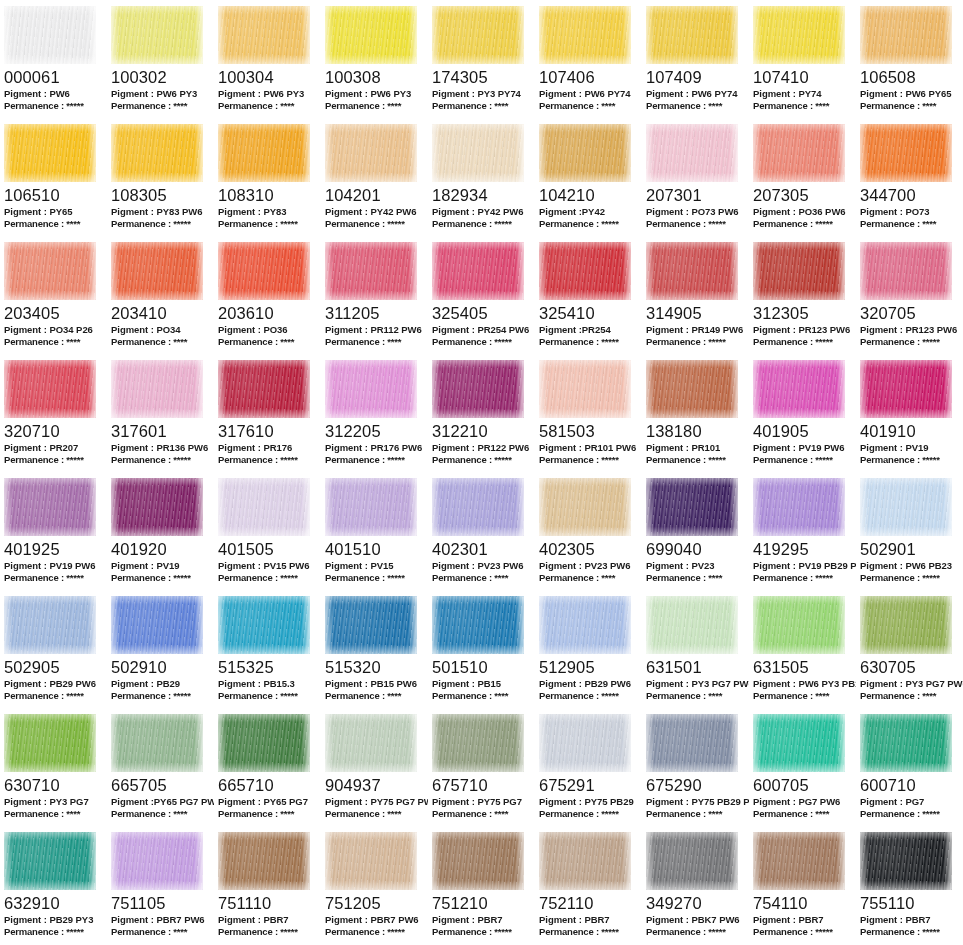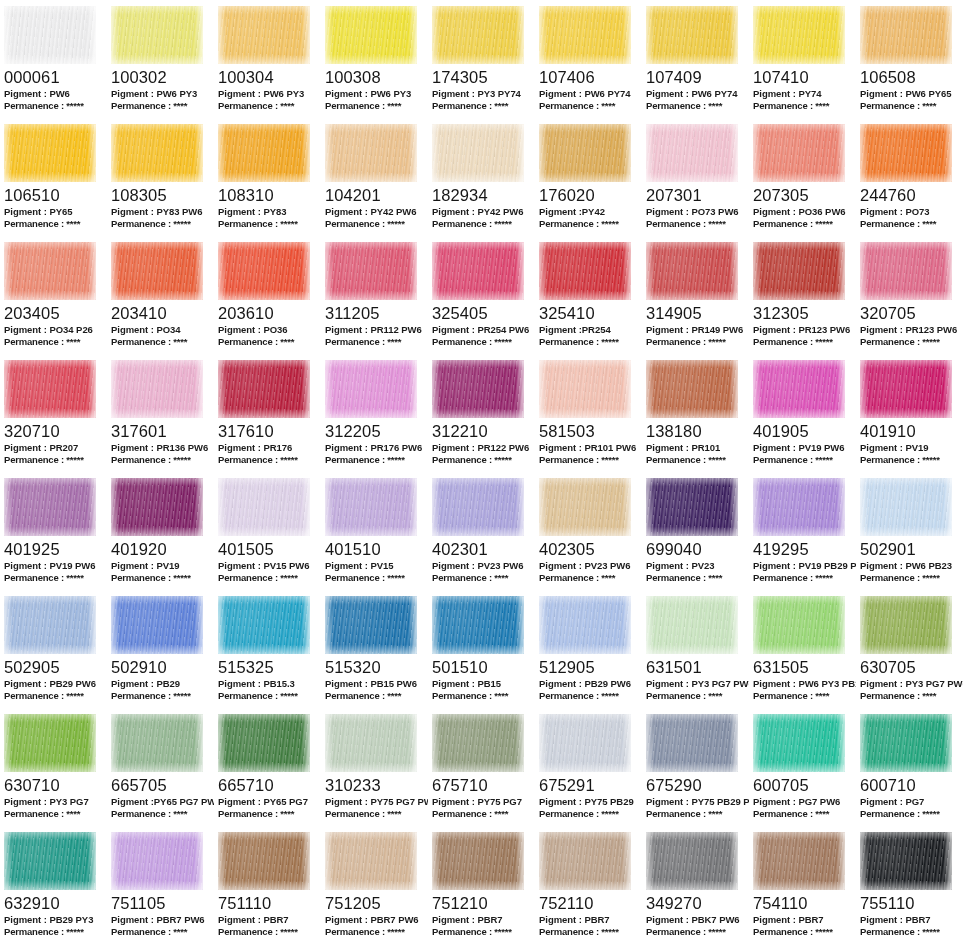--- a/index.html
+++ b/index.html
@@ -231,21 +231,21 @@
       <div class="swatch-code">182934</div>
       <div class="swatch-pigment">Pigment : PY42 PW6</div>
       <div class="swatch-permanence">Permanence : *****</div>
     </div>
     <div class="swatch-cell">
       <div class="swatch-paint">
         <div class="stroke" style="background: rgb(221, 169, 78);"></div>
         <div class="grain"></div>
         <div class="edgefade"></div>
       </div>
-      <div class="swatch-code">176020</div>
+      <div class="swatch-code">104210</div>
       <div class="swatch-pigment">Pigment :PY42</div>
       <div class="swatch-permanence">Permanence : *****</div>
     </div>
     <div class="swatch-cell">
       <div class="swatch-paint">
         <div class="stroke" style="background: rgb(244, 194, 209);"></div>
         <div class="grain"></div>
         <div class="edgefade"></div>
       </div>
       <div class="swatch-code">207301</div>
@@ -261,21 +261,21 @@
       <div class="swatch-code">207305</div>
       <div class="swatch-pigment">Pigment : PO36 PW6</div>
       <div class="swatch-permanence">Permanence : *****</div>
     </div>
     <div class="swatch-cell">
       <div class="swatch-paint">
         <div class="stroke" style="background: rgb(244, 114, 30);"></div>
         <div class="grain"></div>
         <div class="edgefade"></div>
       </div>
-      <div class="swatch-code">244760</div>
+      <div class="swatch-code">344700</div>
       <div class="swatch-pigment">Pigment : PO73</div>
       <div class="swatch-permanence">Permanence : ****</div>
     </div>
     <div class="swatch-cell">
       <div class="swatch-paint">
         <div class="stroke" style="background: rgb(238, 130, 104);"></div>
         <div class="grain"></div>
         <div class="edgefade"></div>
       </div>
       <div class="swatch-code">203405</div>
@@ -661,21 +661,21 @@
       <div class="swatch-code">665710</div>
       <div class="swatch-pigment">Pigment : PY65 PG7</div>
       <div class="swatch-permanence">Permanence : ****</div>
     </div>
     <div class="swatch-cell">
       <div class="swatch-paint">
         <div class="stroke" style="background: rgb(190, 208, 187);"></div>
         <div class="grain"></div>
         <div class="edgefade"></div>
       </div>
-      <div class="swatch-code">310233</div>
+      <div class="swatch-code">904937</div>
       <div class="swatch-pigment">Pigment : PY75 PG7 PW6</div>
       <div class="swatch-permanence">Permanence : ****</div>
     </div>
     <div class="swatch-cell">
       <div class="swatch-paint">
         <div class="stroke" style="background: rgb(140, 154, 121);"></div>
         <div class="grain"></div>
         <div class="edgefade"></div>
       </div>
       <div class="swatch-code">675710</div>

